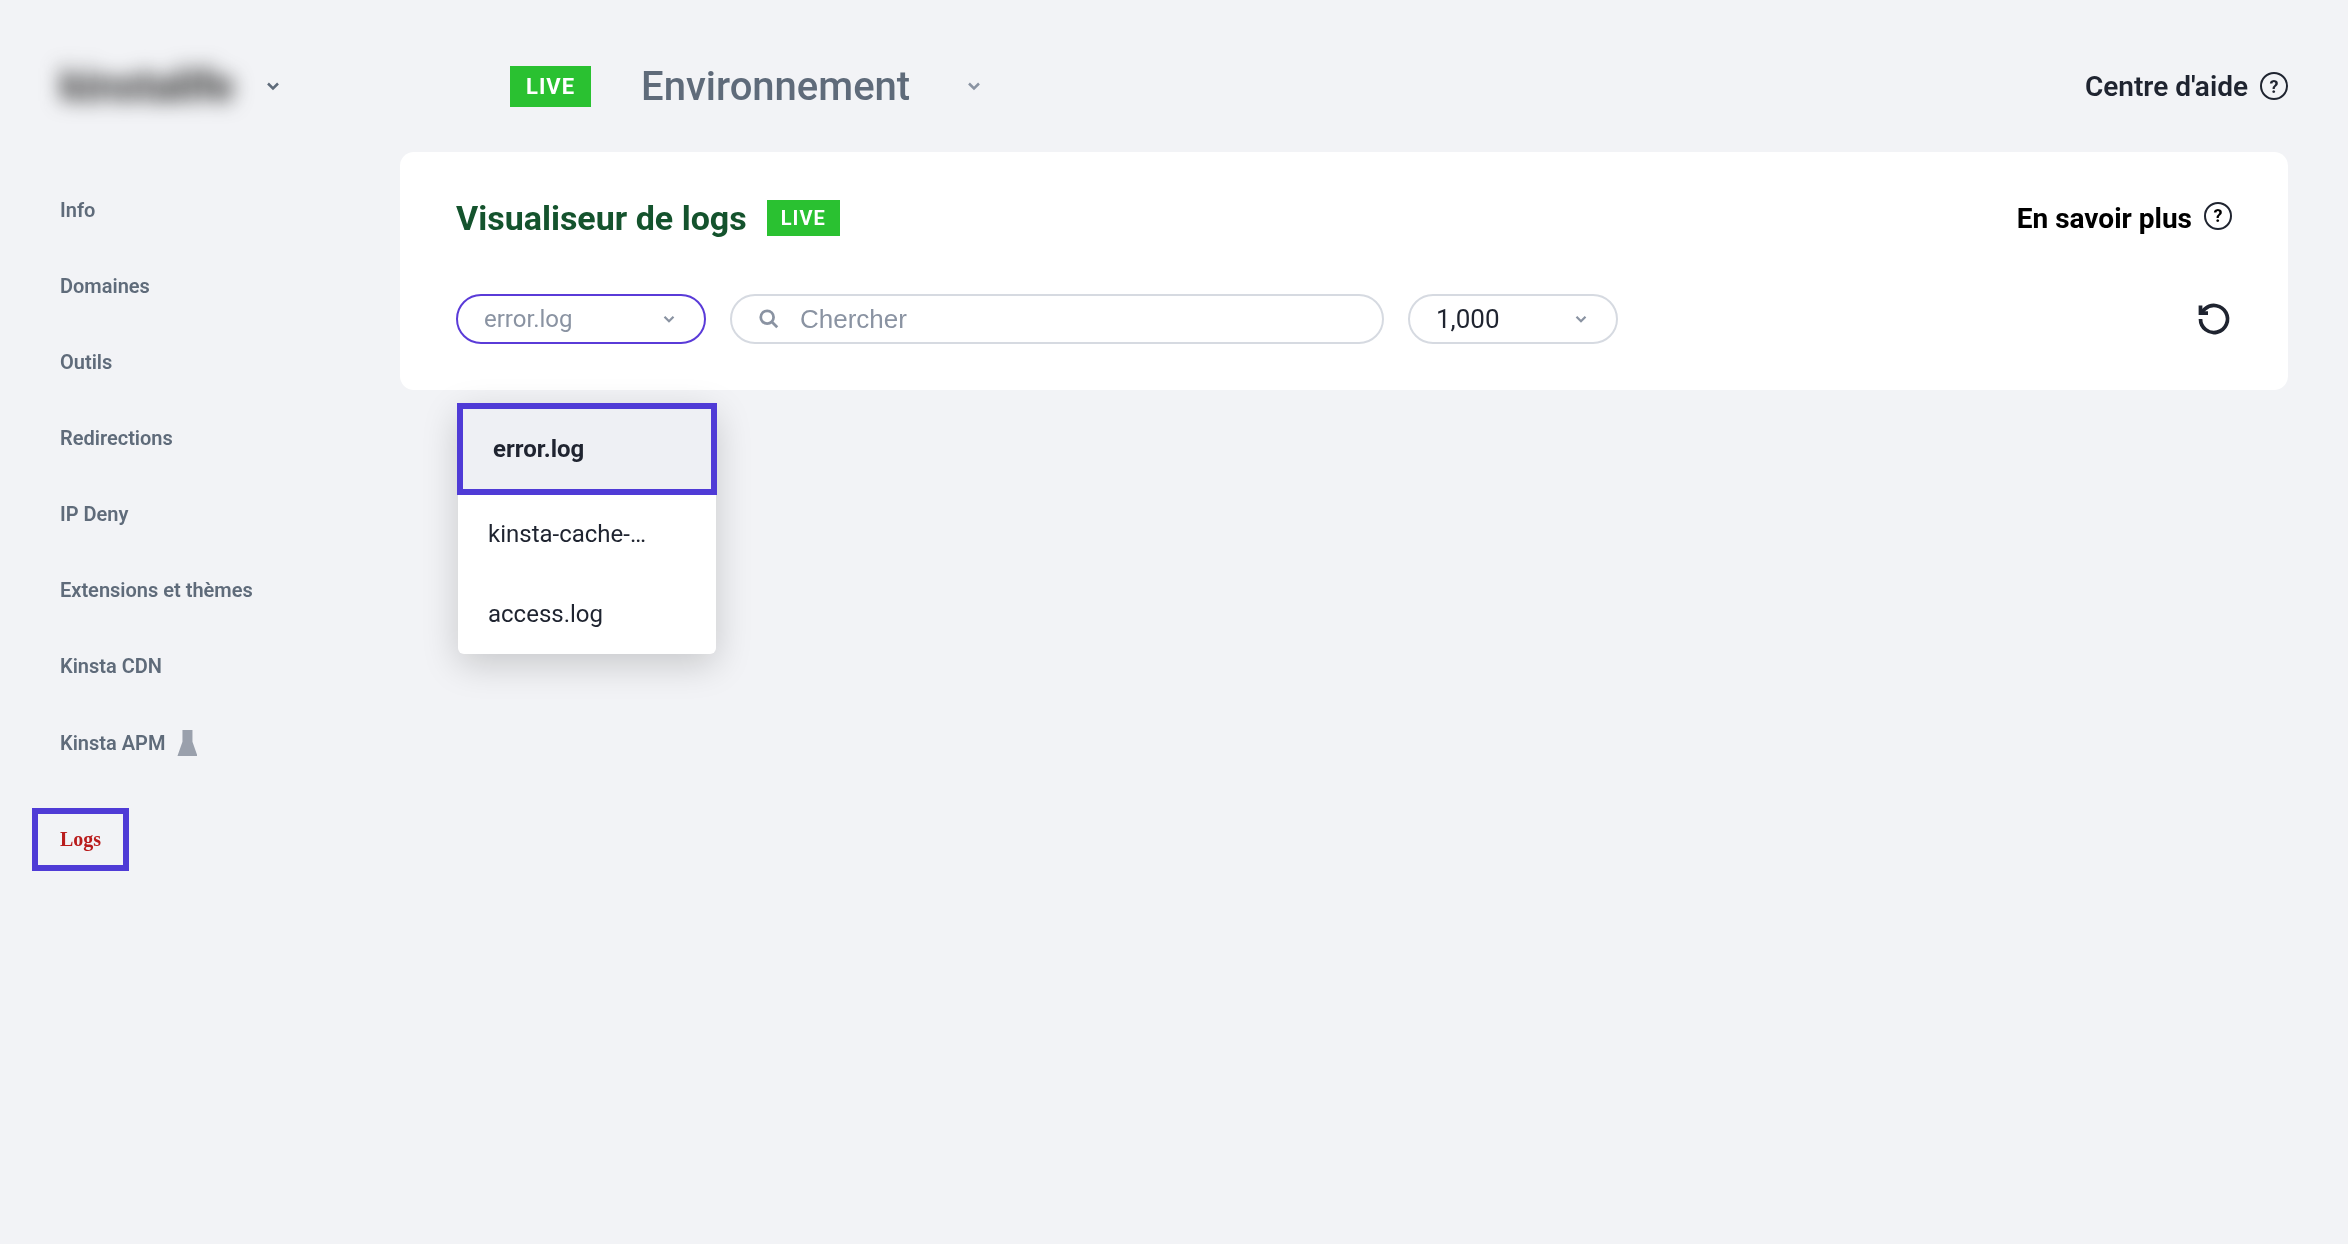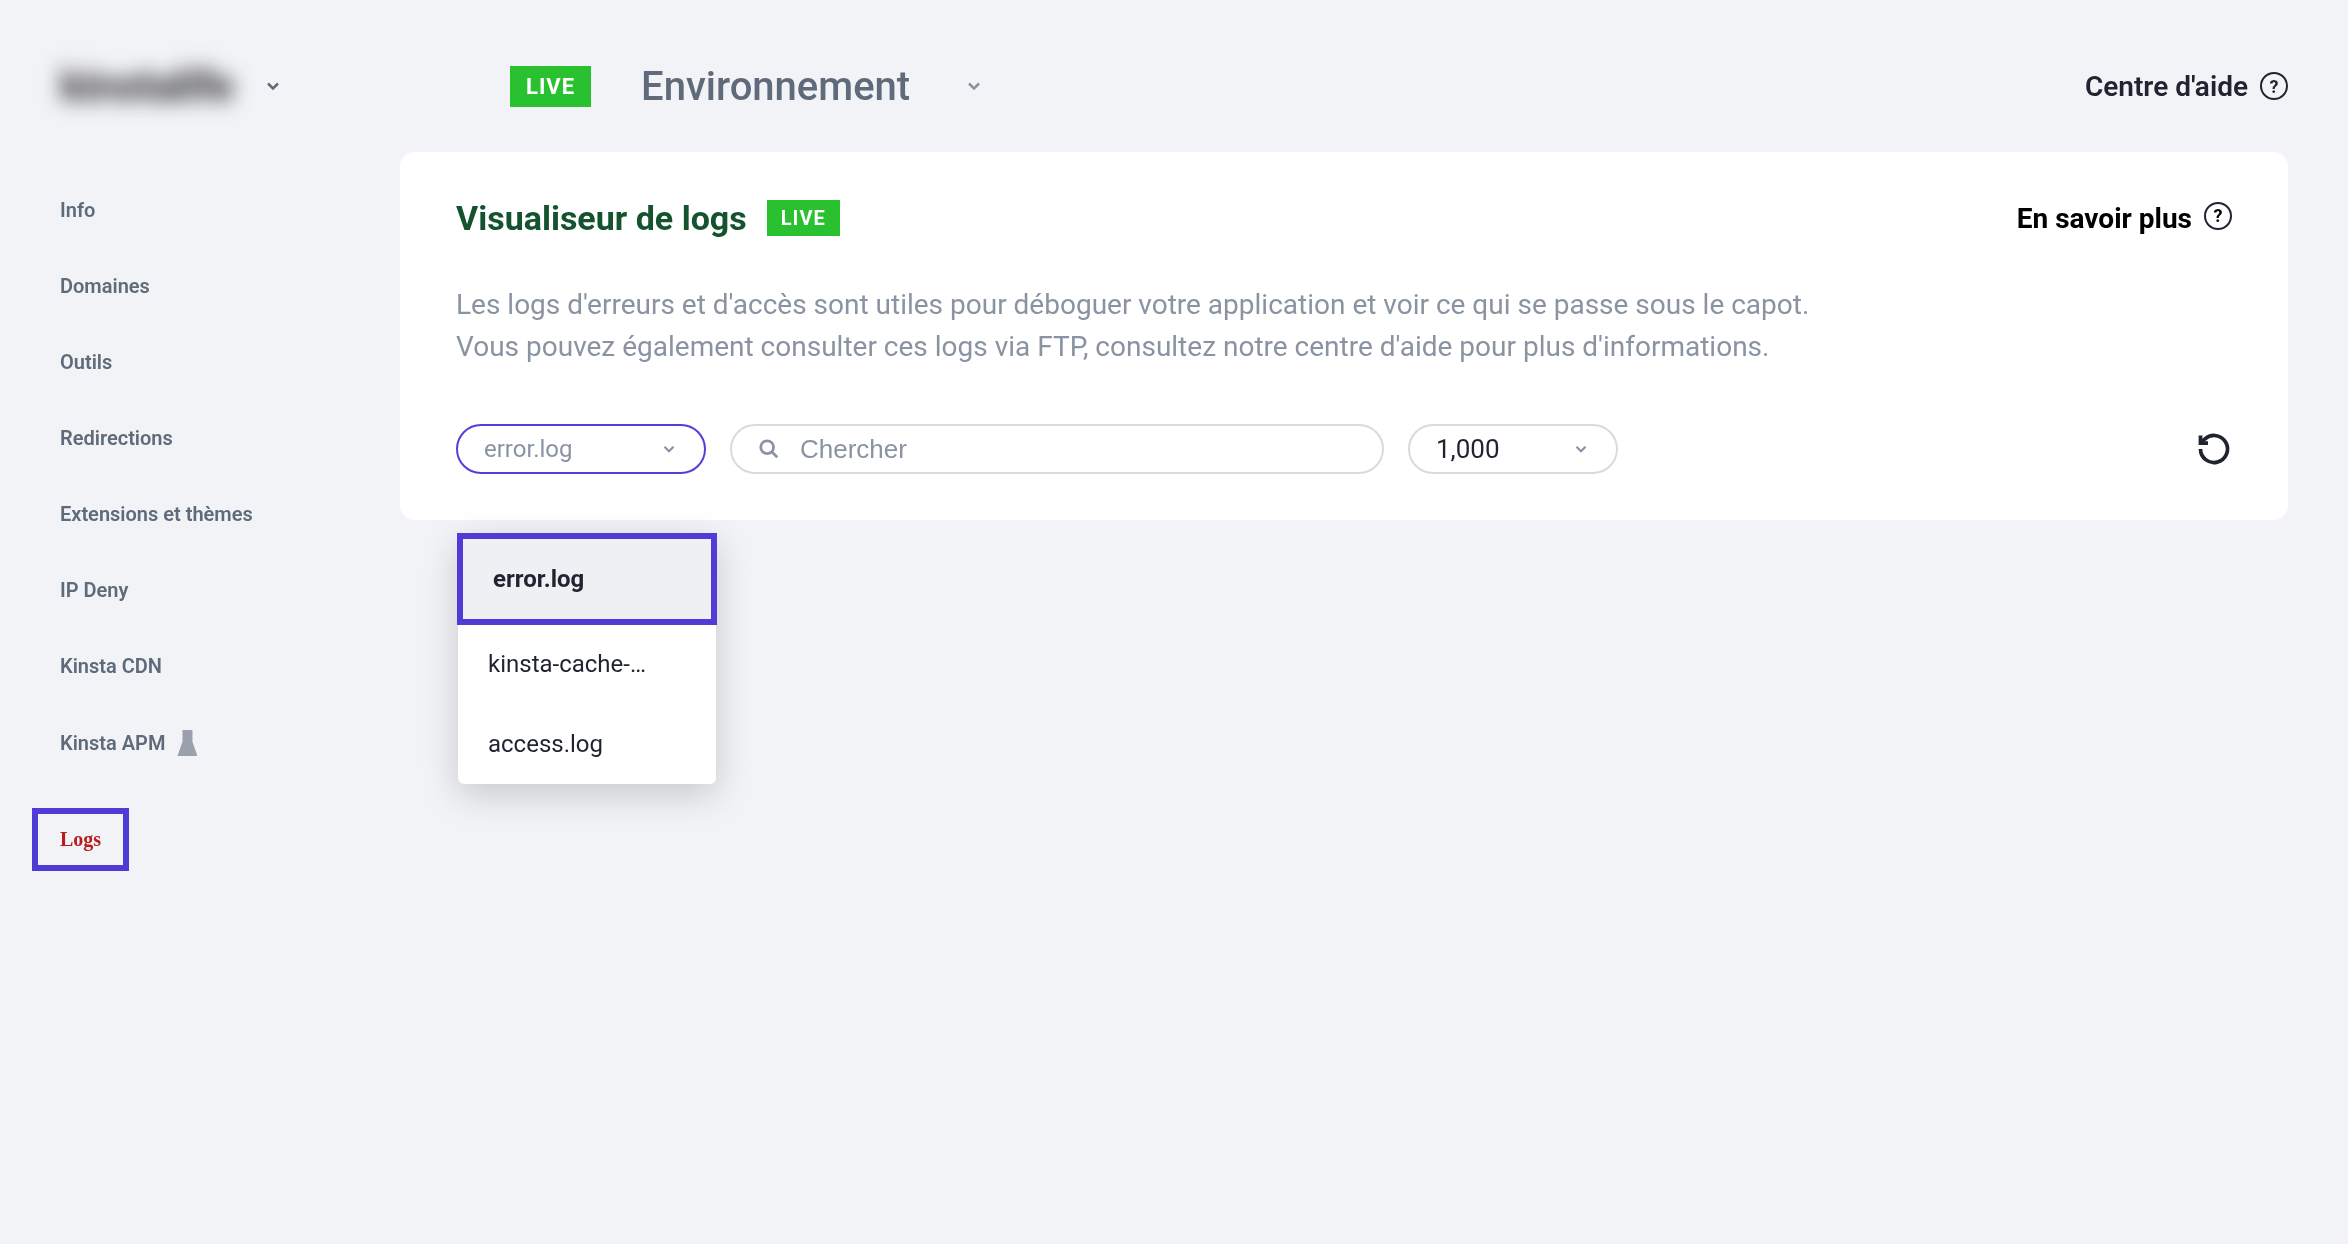--- a/index.html
+++ b/index.html
@@ -268,24 +268,24 @@
     <div class="sidebar-item">
         <span>Domaines</span>
       </div>
     <div class="sidebar-item">
         <span>Outils</span>
       </div>
     <div class="sidebar-item">
         <span>Redirections</span>
       </div>
     <div class="sidebar-item">
+        <span>IP Deny</span>
+      </div>
+    <div class="sidebar-item">
         <span>Extensions et thèmes</span>
-      </div>
-    <div class="sidebar-item">
-        <span>IP Deny</span>
       </div>
     <div class="sidebar-item">
         <span>Kinsta CDN</span>
       </div>
     <div class="sidebar-item">
       <span>Kinsta APM</span>
       <span class="beta-icon"></span>
     </div>
     <div class="sidebar-item active">
       <span class="active-box">Logs</span>
@@ -297,21 +297,20 @@
       <div class="card-header">
         <span class="card-title">Visualiseur de logs</span>
         <span class="live-badge small">LIVE</span>
         <div class="card-header-spacer"></div>
         <div class="learn-more">
           <span>En savoir plus</span>
           <span class="q-icon">?</span>
         </div>
       </div>
 
-      <p class="card-desc">Les logs d'erreurs et d'accès sont utiles pour déboguer votre application et voir ce qui se passe sous le capot. Vous pouvez également consulter ces logs via FTP, consultez notre centre d'aide pour plus d'informations.</p>
 
       <div class="controls-row">
         <div class="pill select-log">
           <span>error.log</span>
           <svg width="18" height="18" viewBox="0 0 24 24" fill="none" stroke="#8a93a2" stroke-width="3">
               <polyline points="6 9 12 15 18 9"></polyline>
             </svg>
 
           <div class="dropdown">
             <div class="dropdown-item selected">error.log</div>

